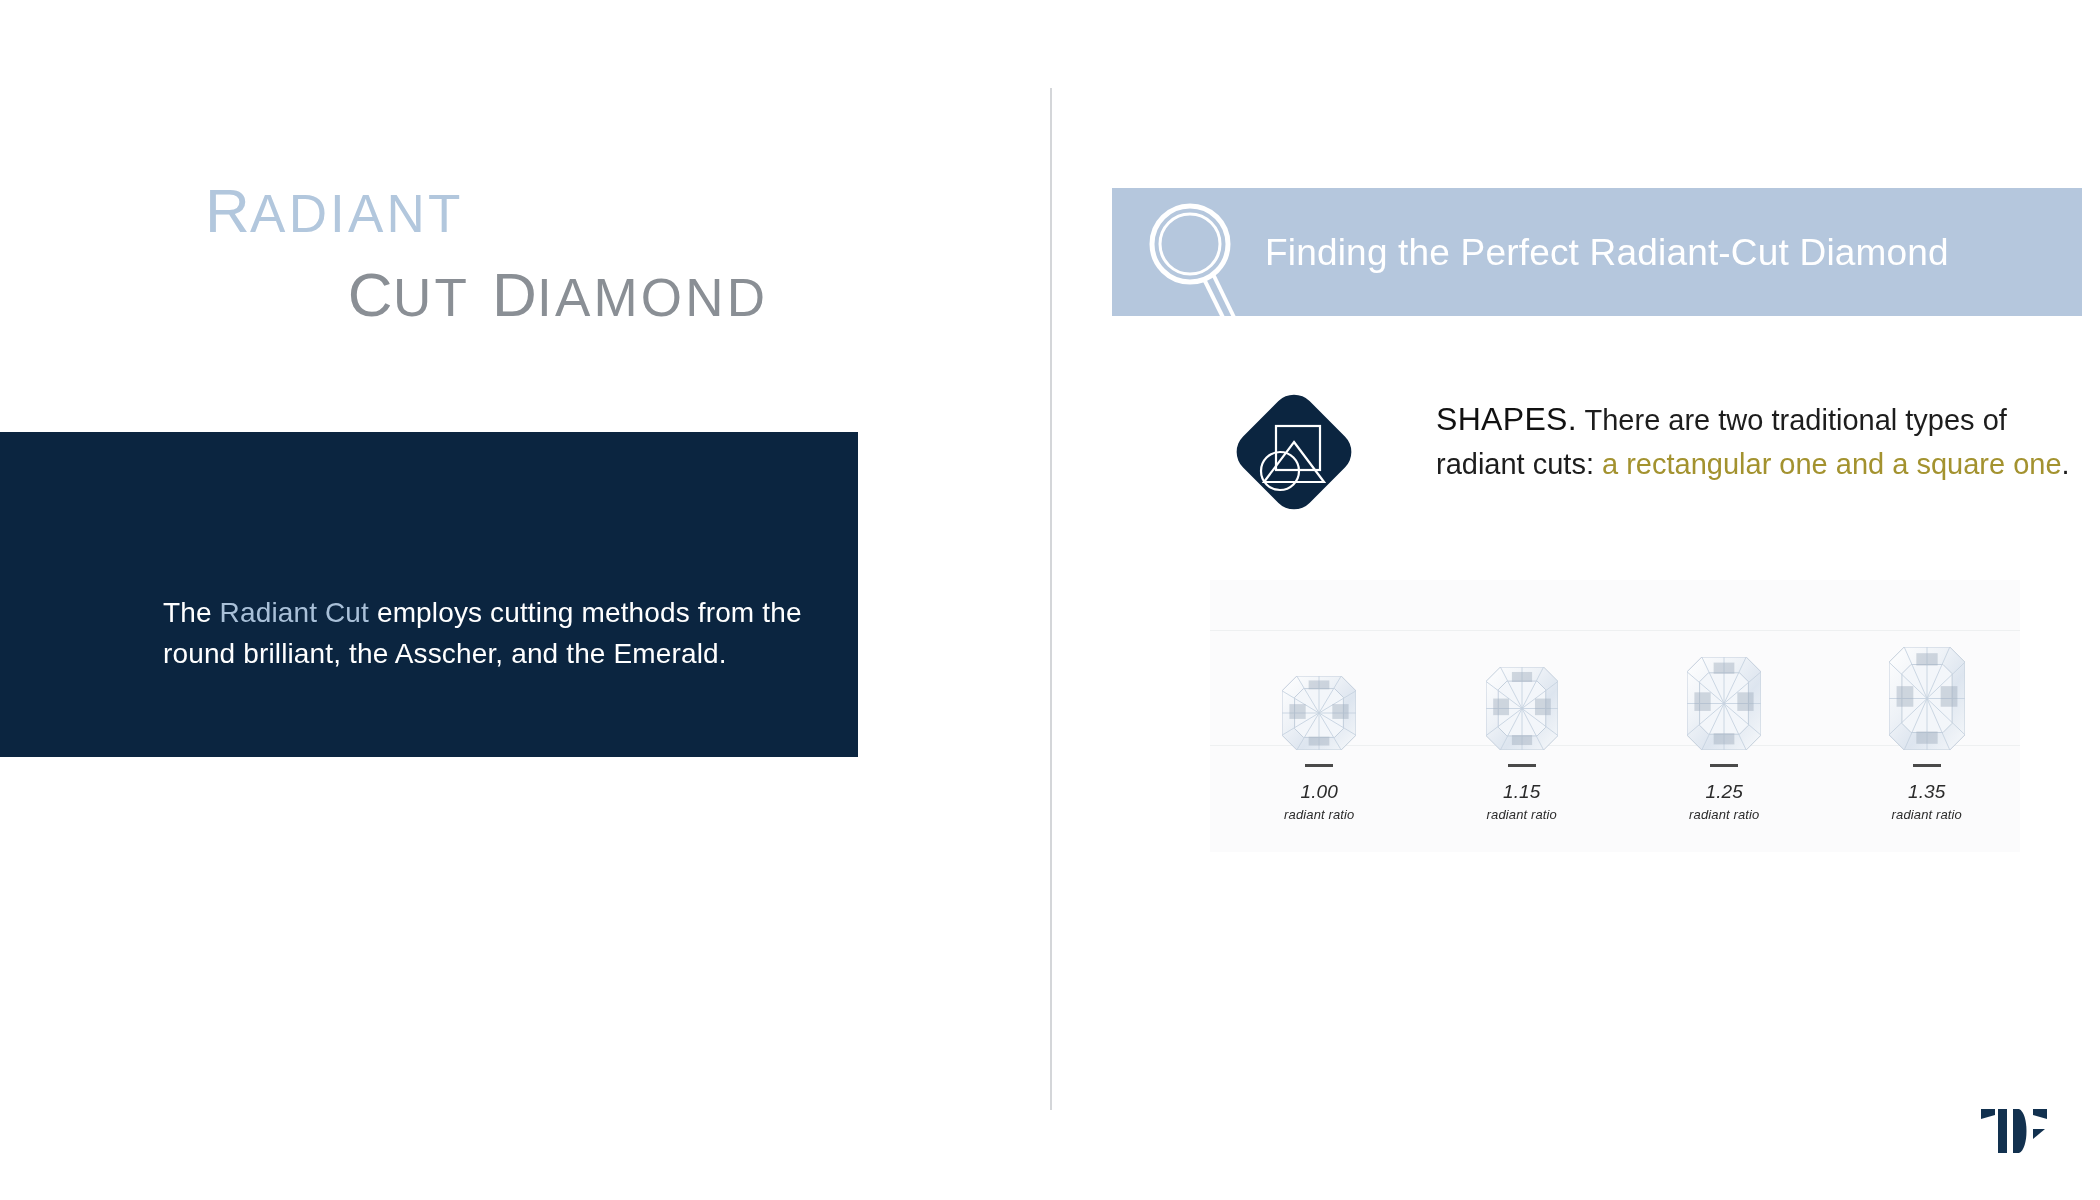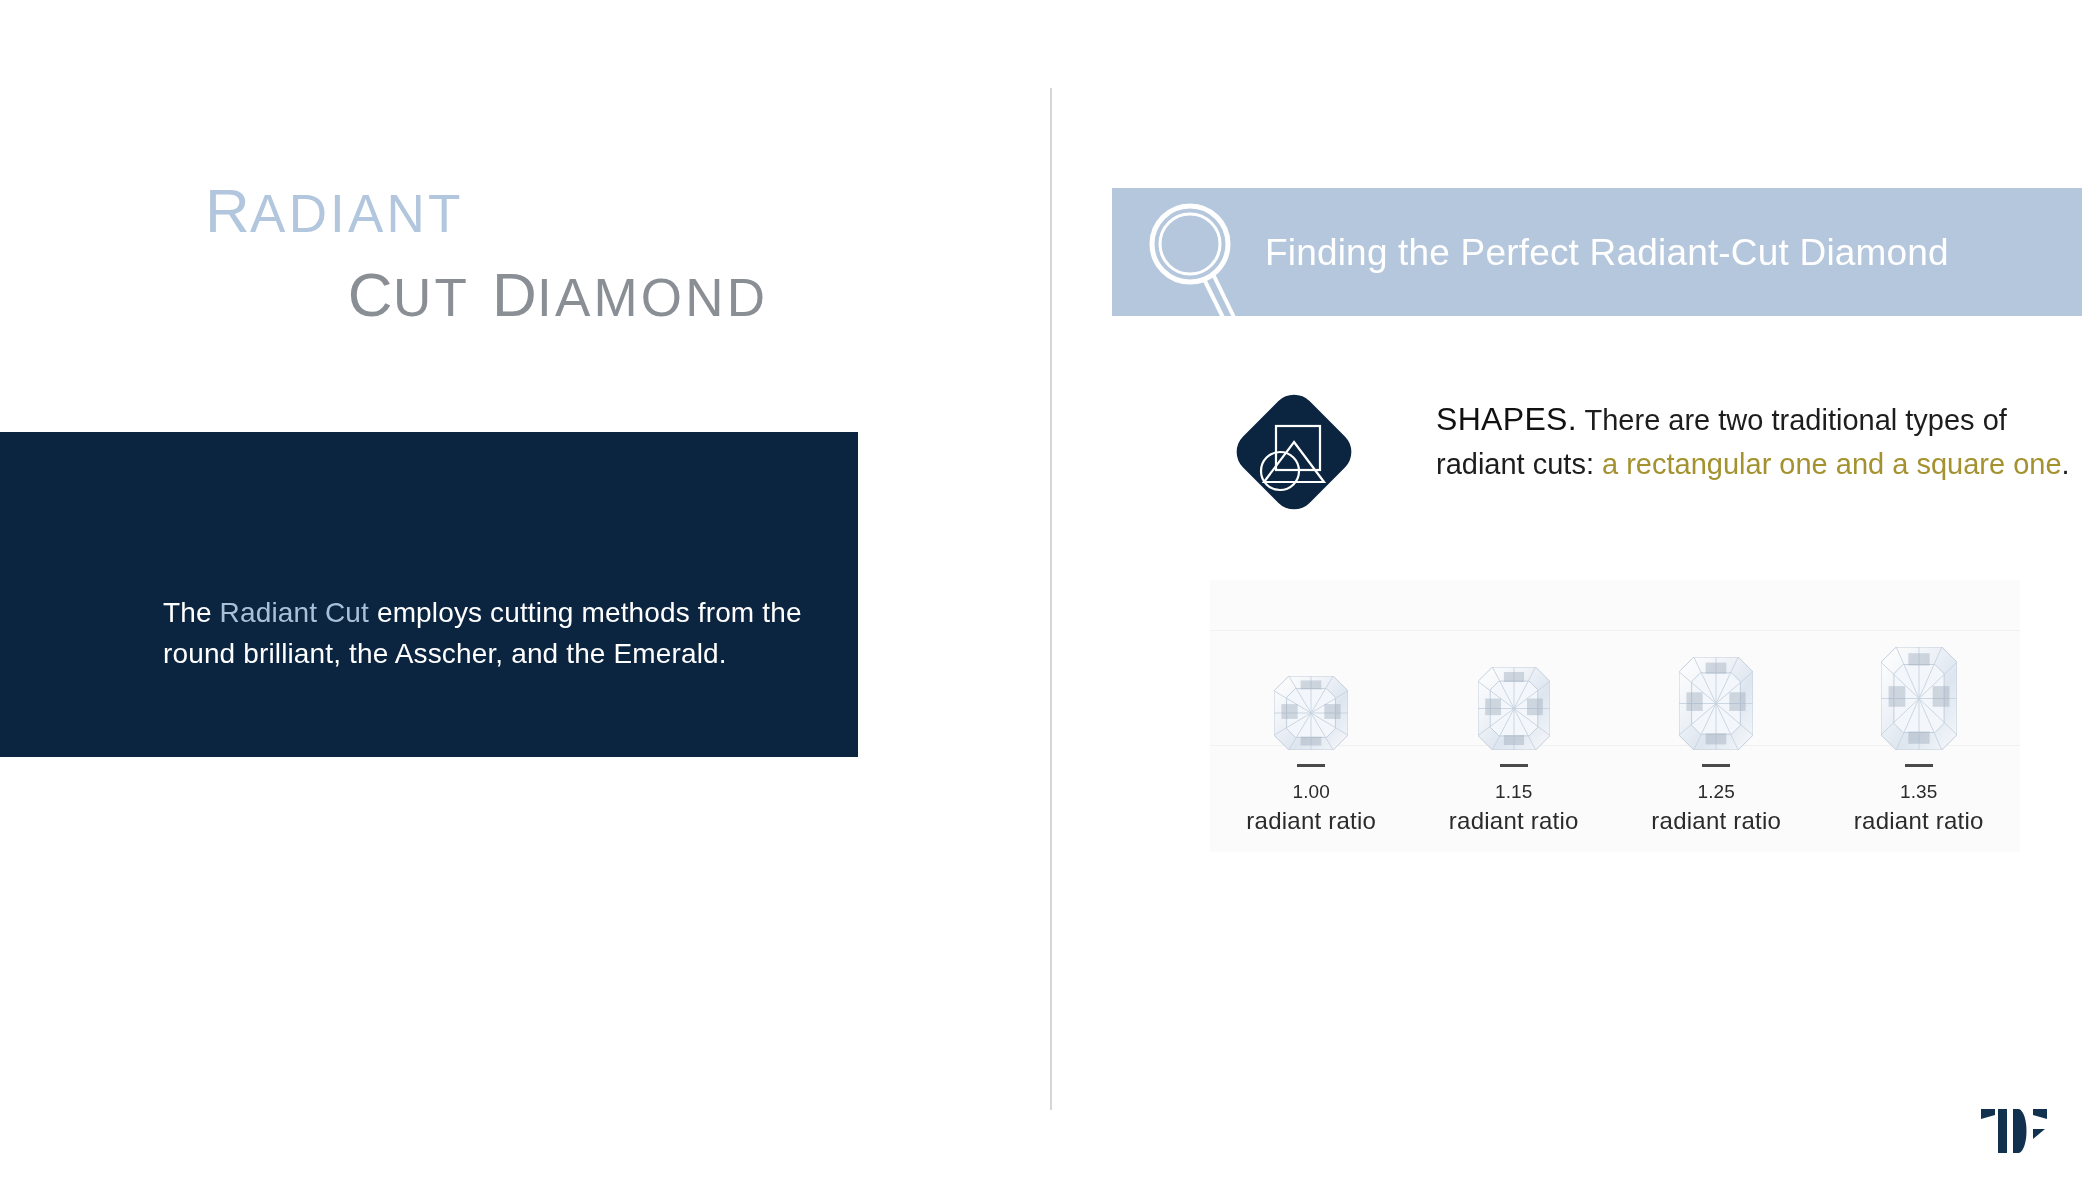--- a/index.html
+++ b/index.html
@@ -87,33 +87,33 @@
   .ratio-card{
     position:absolute;left:1210px;top:580px;width:810px;height:272px;
     background:#fbfbfc;
   }
   .ratio-guide{
     position:absolute;left:0;width:810px;height:1px;background:#eef0f1;
   }
   .ratio-guide.top{top:50px;}
   .ratio-guide.bottom{top:165px;}
   .ratio-row{
-    position:absolute;left:0;top:0;width:810px;height:272px;
-    display:flex;justify-content:space-around;align-items:flex-start;
+    position:absolute;left:8px;top:0;width:810px;height:272px;
+    display:flex;justify-content:space-around;align-items:flex-start;font-style:italic;
   }
   .ratio-item{
     width:180px;display:flex;flex-direction:column;align-items:center;
   }
   .gem-wrap{height:170px;display:flex;align-items:flex-end;justify-content:center;}
   .dash{width:28px;height:3px;background:#4a4a4a;margin-top:14px;}
   .ratio-val{
     margin-top:14px;font-size:19px;color:#2b2b2b;letter-spacing:.01em;
   }
   .ratio-lab{
-    margin-top:4px;font-size:24px;color:#2b2b2b;letter-spacing:.01em;
+    margin-top:4px;font-size:13px;color:#2b2b2b;letter-spacing:.01em;
   }
 
   .logo{
     position:absolute;left:1975px;top:1105px;width:80px;height:52px;
   }
 </style>
 </head>
 <body>
 
 <div class="slide">

